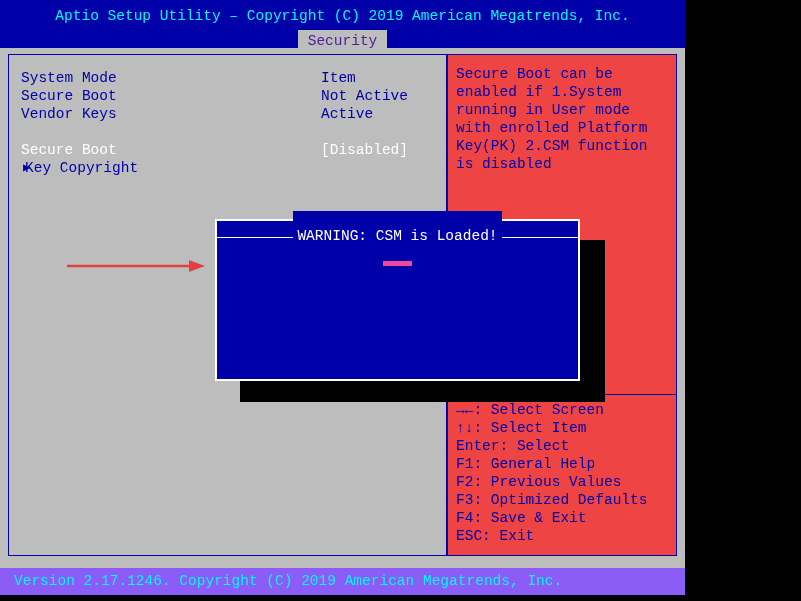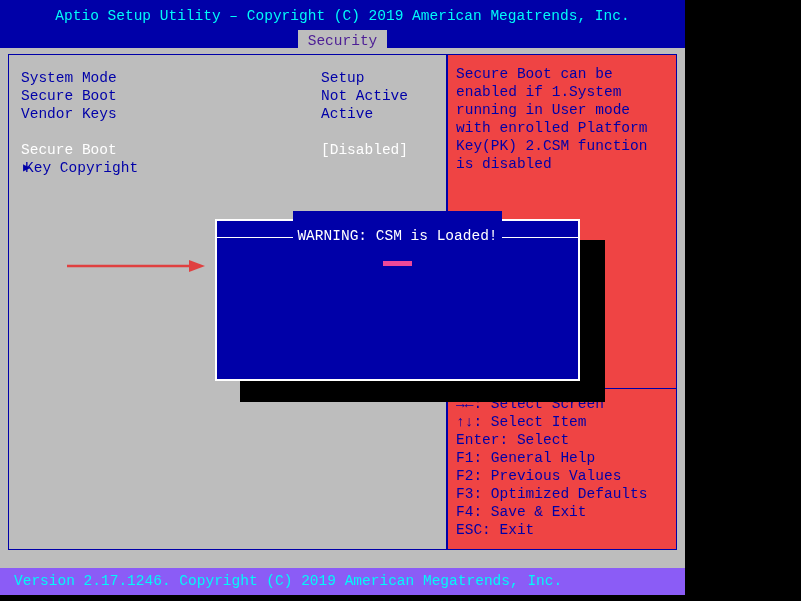--- a/index.html
+++ b/index.html
@@ -35,21 +35,21 @@
     color: #4c1d95;
     padding: 2px 10px;
     border-top: 1px solid #0000a8;
     border-left: 1px solid #0000a8;
     border-right: 1px solid #0000a8;
   }
   .main-area {
     background: #bdbdbd;
     height: 520px;
     display: flex;
-    padding: 6px 8px 18px 8px;
+    padding: 6px 8px 12px 8px;
     position: relative;
   }
   .left-panel {
     border: 1px solid #0000a8;
     flex: 1;
     padding: 14px 12px;
     color: #0000a8;
     position: relative;
   }
   .right-panel {
@@ -171,21 +171,21 @@
       <span class="tab">Security</span>
     </div>
   </div>
 
   <div class="main-area">
 
     <div class="left-panel">
 
       <div class="row">
         <div class="label-col blue">System Mode</div>
-        <div class="value-col blue">Setup</div>
+        <div class="value-col blue">Item</div>
       </div>
       <div class="row">
         <div class="label-col blue">Secure Boot</div>
         <div class="value-col blue">Not Active</div>
       </div>
       <div class="row">
         <div class="label-col blue">Vendor Keys</div>
         <div class="value-col blue">Active</div>
       </div>
 

